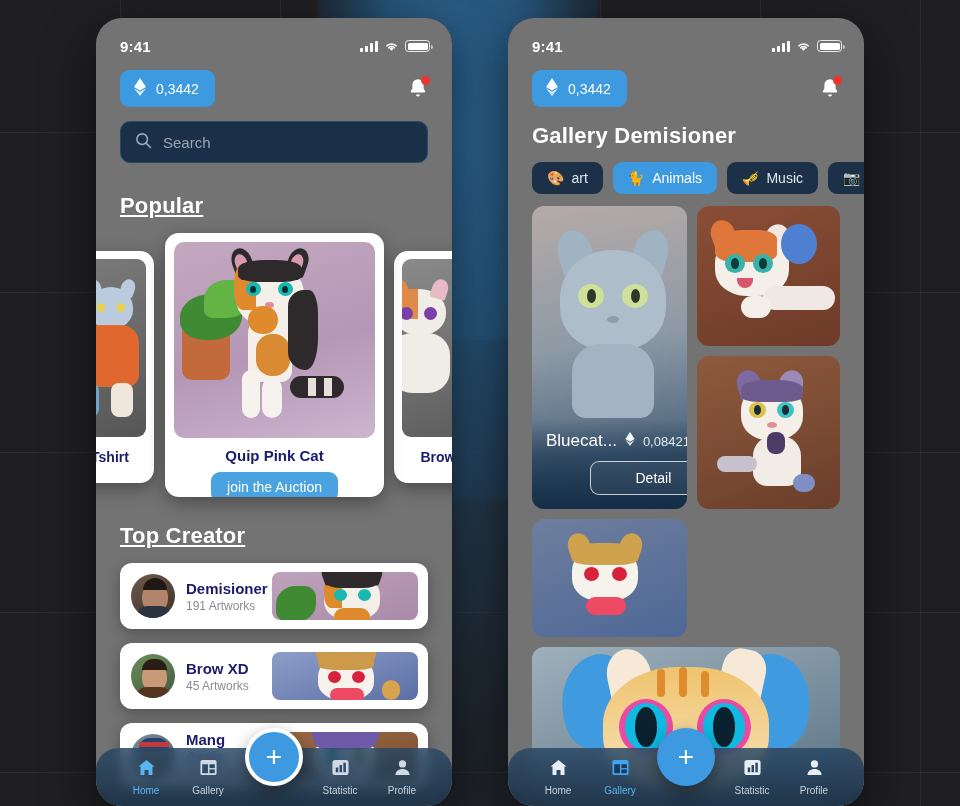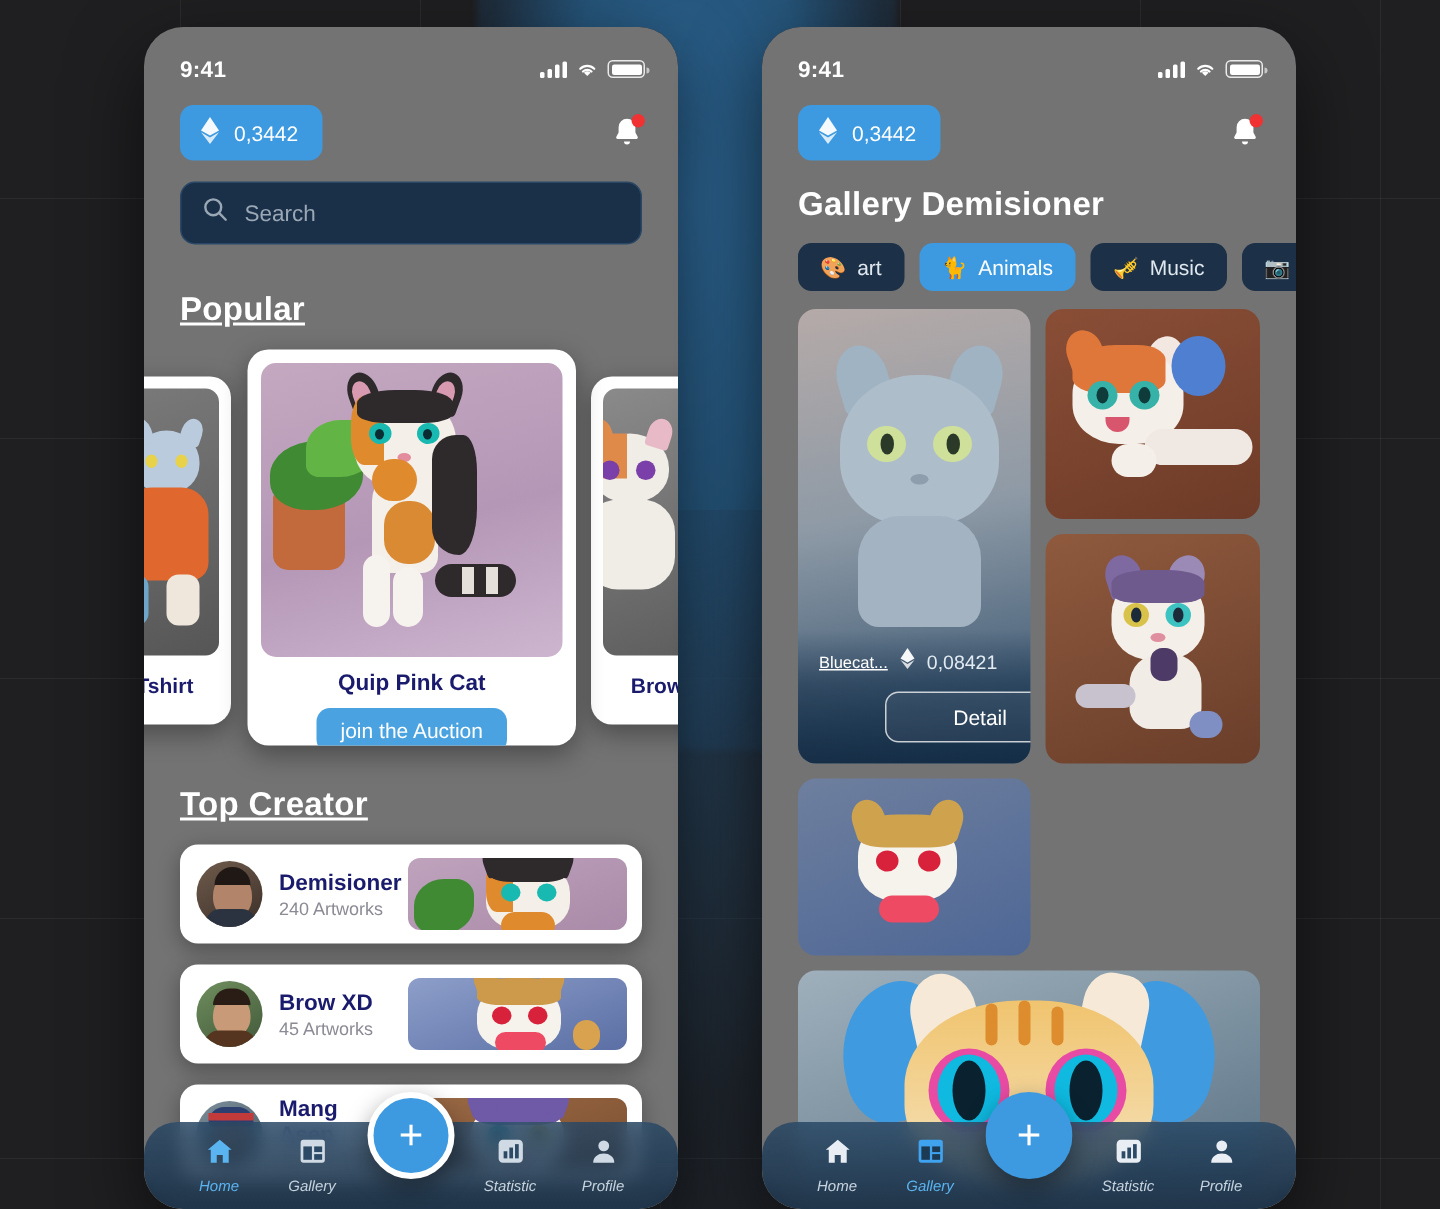--- a/index.html
+++ b/index.html
@@ -131,38 +131,37 @@
     background:#1c3047; color:#dfe7ef; border-radius: 9px;
     padding: 8px 15px; font-size: 14px; white-space:nowrap;
     border: none; font-family: inherit; cursor:pointer;
   }
   .chip.active { background:#3d9ae0; color:#fff; }
   .gal { padding: 0 24px; margin-top: 12px; display:flex; gap: 10px; }
   .gcol { display:flex; flex-direction:column; gap: 10px; }
   .gtile { border-radius: 12px; overflow:hidden; position:relative; background:#2a3340; }
   .feature-overlay { position:absolute; left:0; right:0; bottom:0; padding: 12px 14px 14px; }
   .fo-row { display:flex; align-items:center; gap: 8px; }
-  .fo-name { color:#fff; font-size: 11px; font-weight:500;text-decoration:underline; }
+  .fo-name { color:#fff; font-size: 17px; font-weight:500; }
   .fo-price { color:#e2eaf2; font-size: 13px; }
   .detail-btn {
     display:block; width: 100%; margin-top: 10px;
     background: rgba(255,255,255,.06); border:1px solid rgba(255,255,255,.75);
     border-radius: 9px; color:#fff; font-size: 14px; padding: 8px 0;
     font-family:inherit; cursor:pointer;margin-left:44px;
   }
 
   
   .bnav {
     position:absolute; left: 0; right: 0; bottom: 0; height: 58px;
     background: linear-gradient(180deg, rgba(38,70,100,.82), rgba(26,48,70,.92));
     backdrop-filter: blur(6px);
     border-radius: 22px 22px 0 0;
     display:flex; align-items:center; justify-content: space-between;
     padding: 0 22px;
-    font-style: italic;
   }
   .nitem { display:flex; flex-direction:column; align-items:center; gap: 4px; width: 56px; cursor:pointer; }
   .nitem .lbl { font-size: 10px; color:#c7d3de; }
   .nitem.active .lbl { color:#5ab4f0; }
   .nspace { width: 64px; }
   .fab {
     position:absolute; left: 50%; transform: translateX(-50%);
     bottom: 20px; width: 58px; height: 58px; border-radius: 50%;
     background:#3d9ae0; border: 4px solid #fff;
     display:flex; align-items:center; justify-content:center;
@@ -306,21 +305,21 @@
 
       <div class="creators">
         <div class="creator">
           <div class="avatar" style="background:linear-gradient(150deg,#6f5b4c,#3b2f28);">
             <div style="position:absolute;left:11px;top:8px;width:26px;height:30px;background:#b2846a;border-radius:50% 50% 44% 44%;"></div>
             <div style="position:absolute;left:12px;top:4px;width:24px;height:12px;background:#201814;border-radius:12px 12px 0 0;"></div>
             <div style="position:absolute;left:6px;top:32px;width:34px;height:14px;background:#2b3340;border-radius:10px 10px 0 0;"></div>
           </div>
           <div class="cmeta">
             <div class="cname">Demisioner</div>
-            <div class="cworks">240 Artworks</div>
+            <div class="cworks">191 Artworks</div>
           </div>
           <div class="cart" style="background:linear-gradient(160deg,#bfa3bd,#a98aa8);">
             <div style="position:absolute;left:4px;top:14px;width:40px;height:36px;background:#3f8a33;border-radius:50% 30% 50% 30%;"></div>
             <div style="position:absolute;left:52px;top:2px;width:56px;height:46px;background:#f4efe9;border-radius:46% 46% 40% 40%;"></div>
             <div style="position:absolute;left:52px;top:2px;width:18px;height:34px;background:#e08a2e;border-radius:40% 0 0 40%;"></div>
             <div style="position:absolute;left:54px;top:-2px;width:52px;height:18px;background:#2e2a2c;border-radius:40% 40% 30% 30%;"></div>
             <div style="position:absolute;left:50px;top:-8px;width:16px;height:20px;background:#2e2a2c;border-radius:60% 60% 16% 16%;transform:rotate(-20deg);"></div>
             <div style="position:absolute;left:94px;top:-8px;width:16px;height:20px;background:#2e2a2c;border-radius:60% 60% 16% 16%;transform:rotate(20deg);"></div>
             <div style="position:absolute;left:62px;top:17px;width:13px;height:12px;background:#17b9b0;border-radius:50%;"></div>
             <div style="position:absolute;left:86px;top:17px;width:13px;height:12px;background:#17b9b0;border-radius:50%;"></div>

